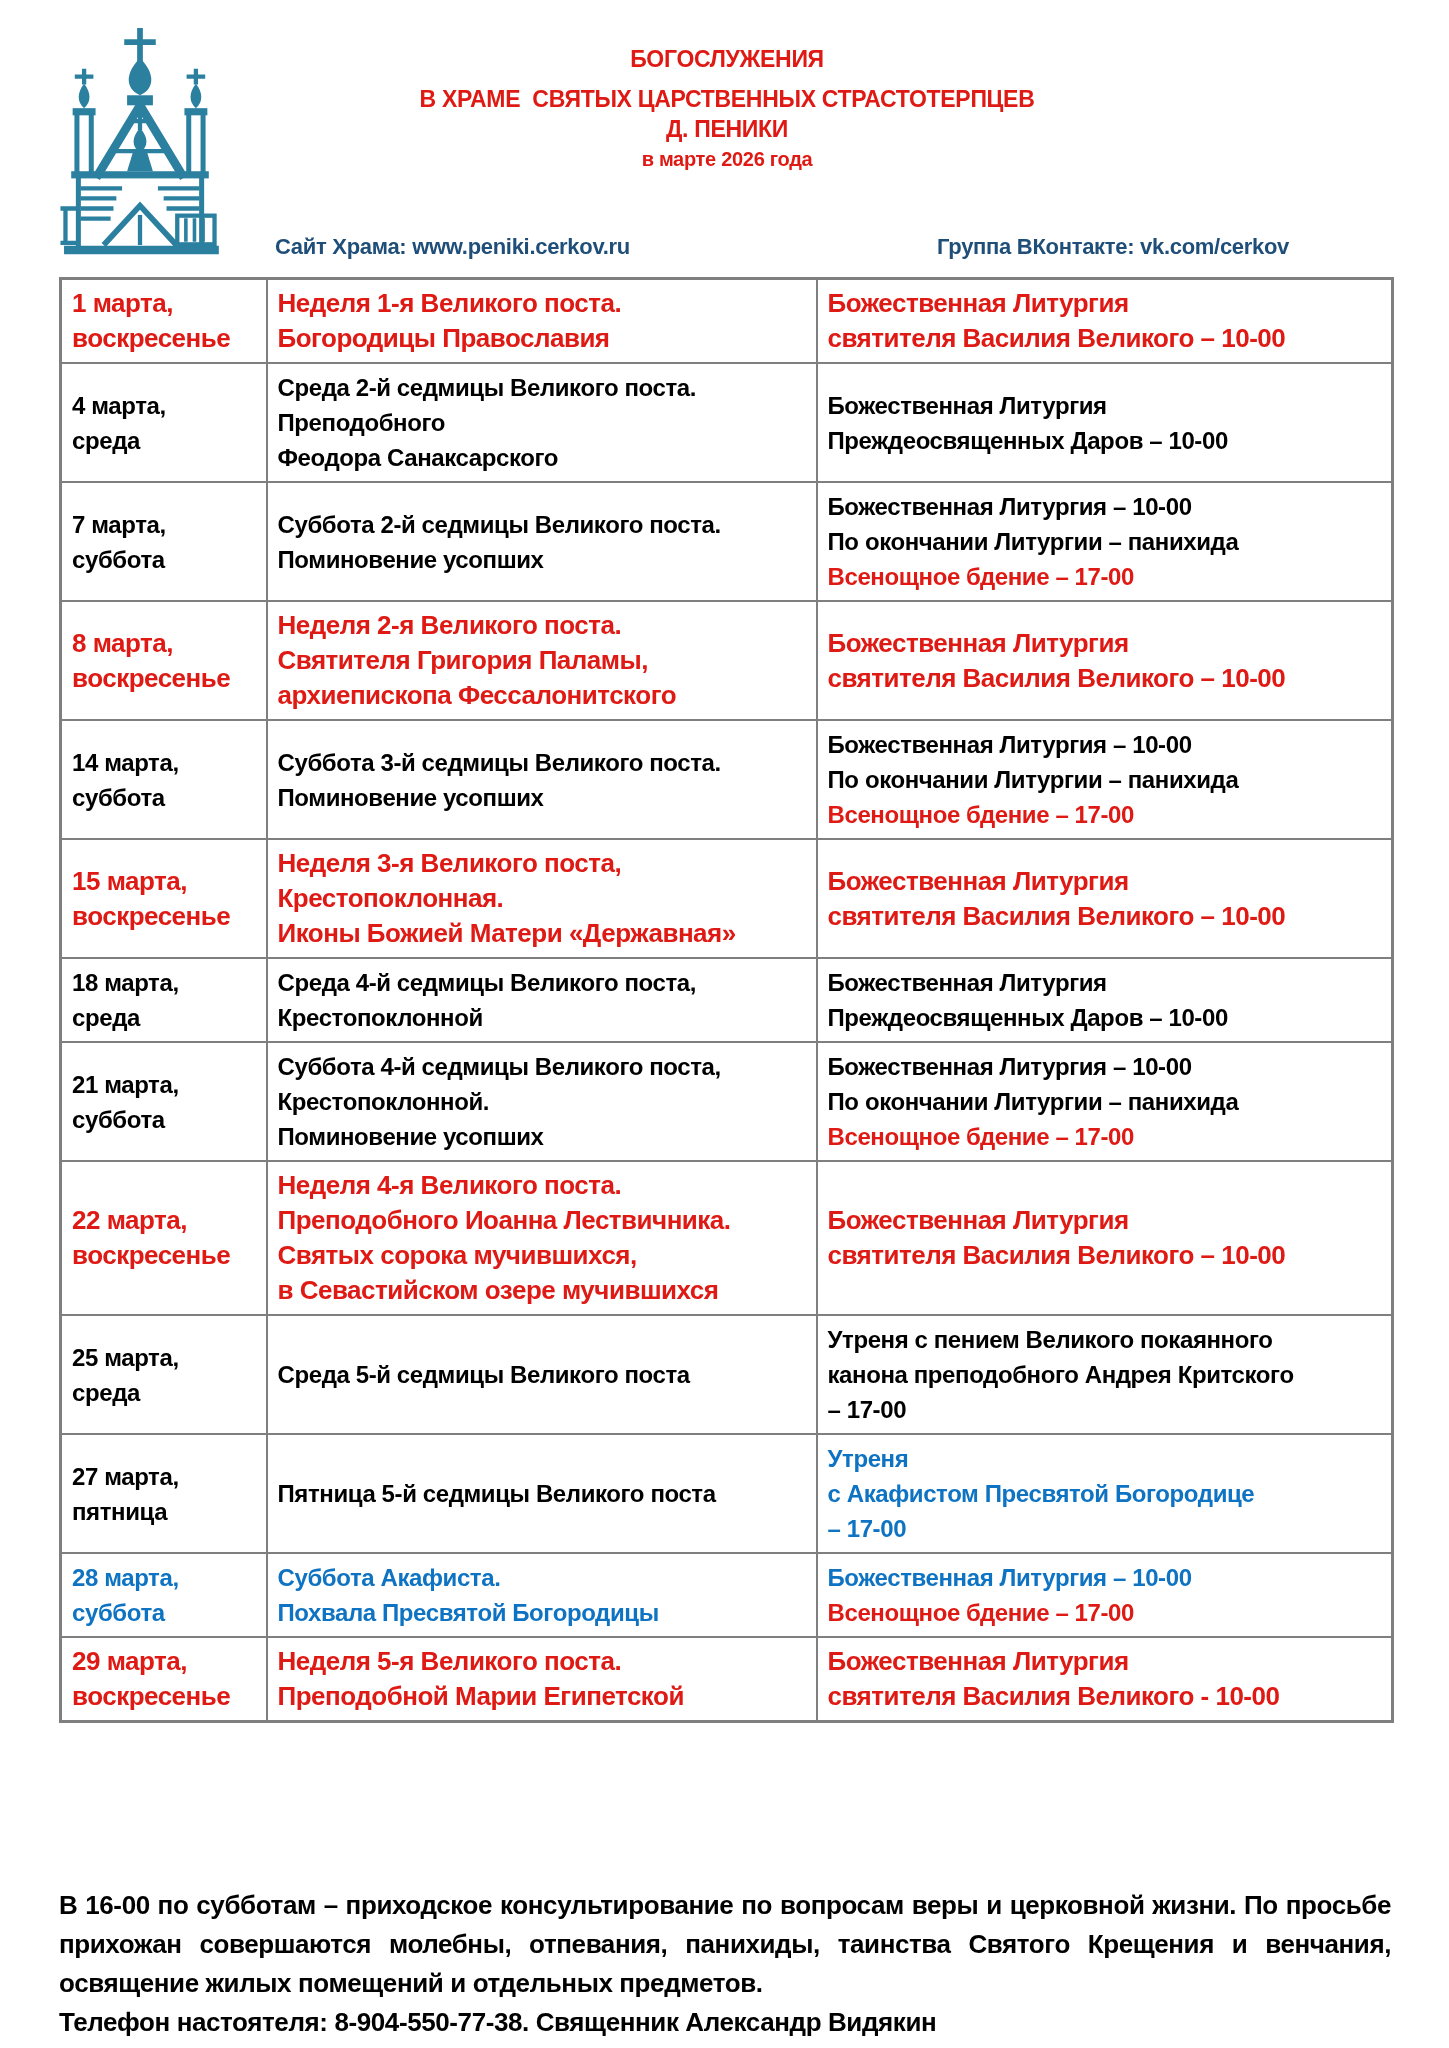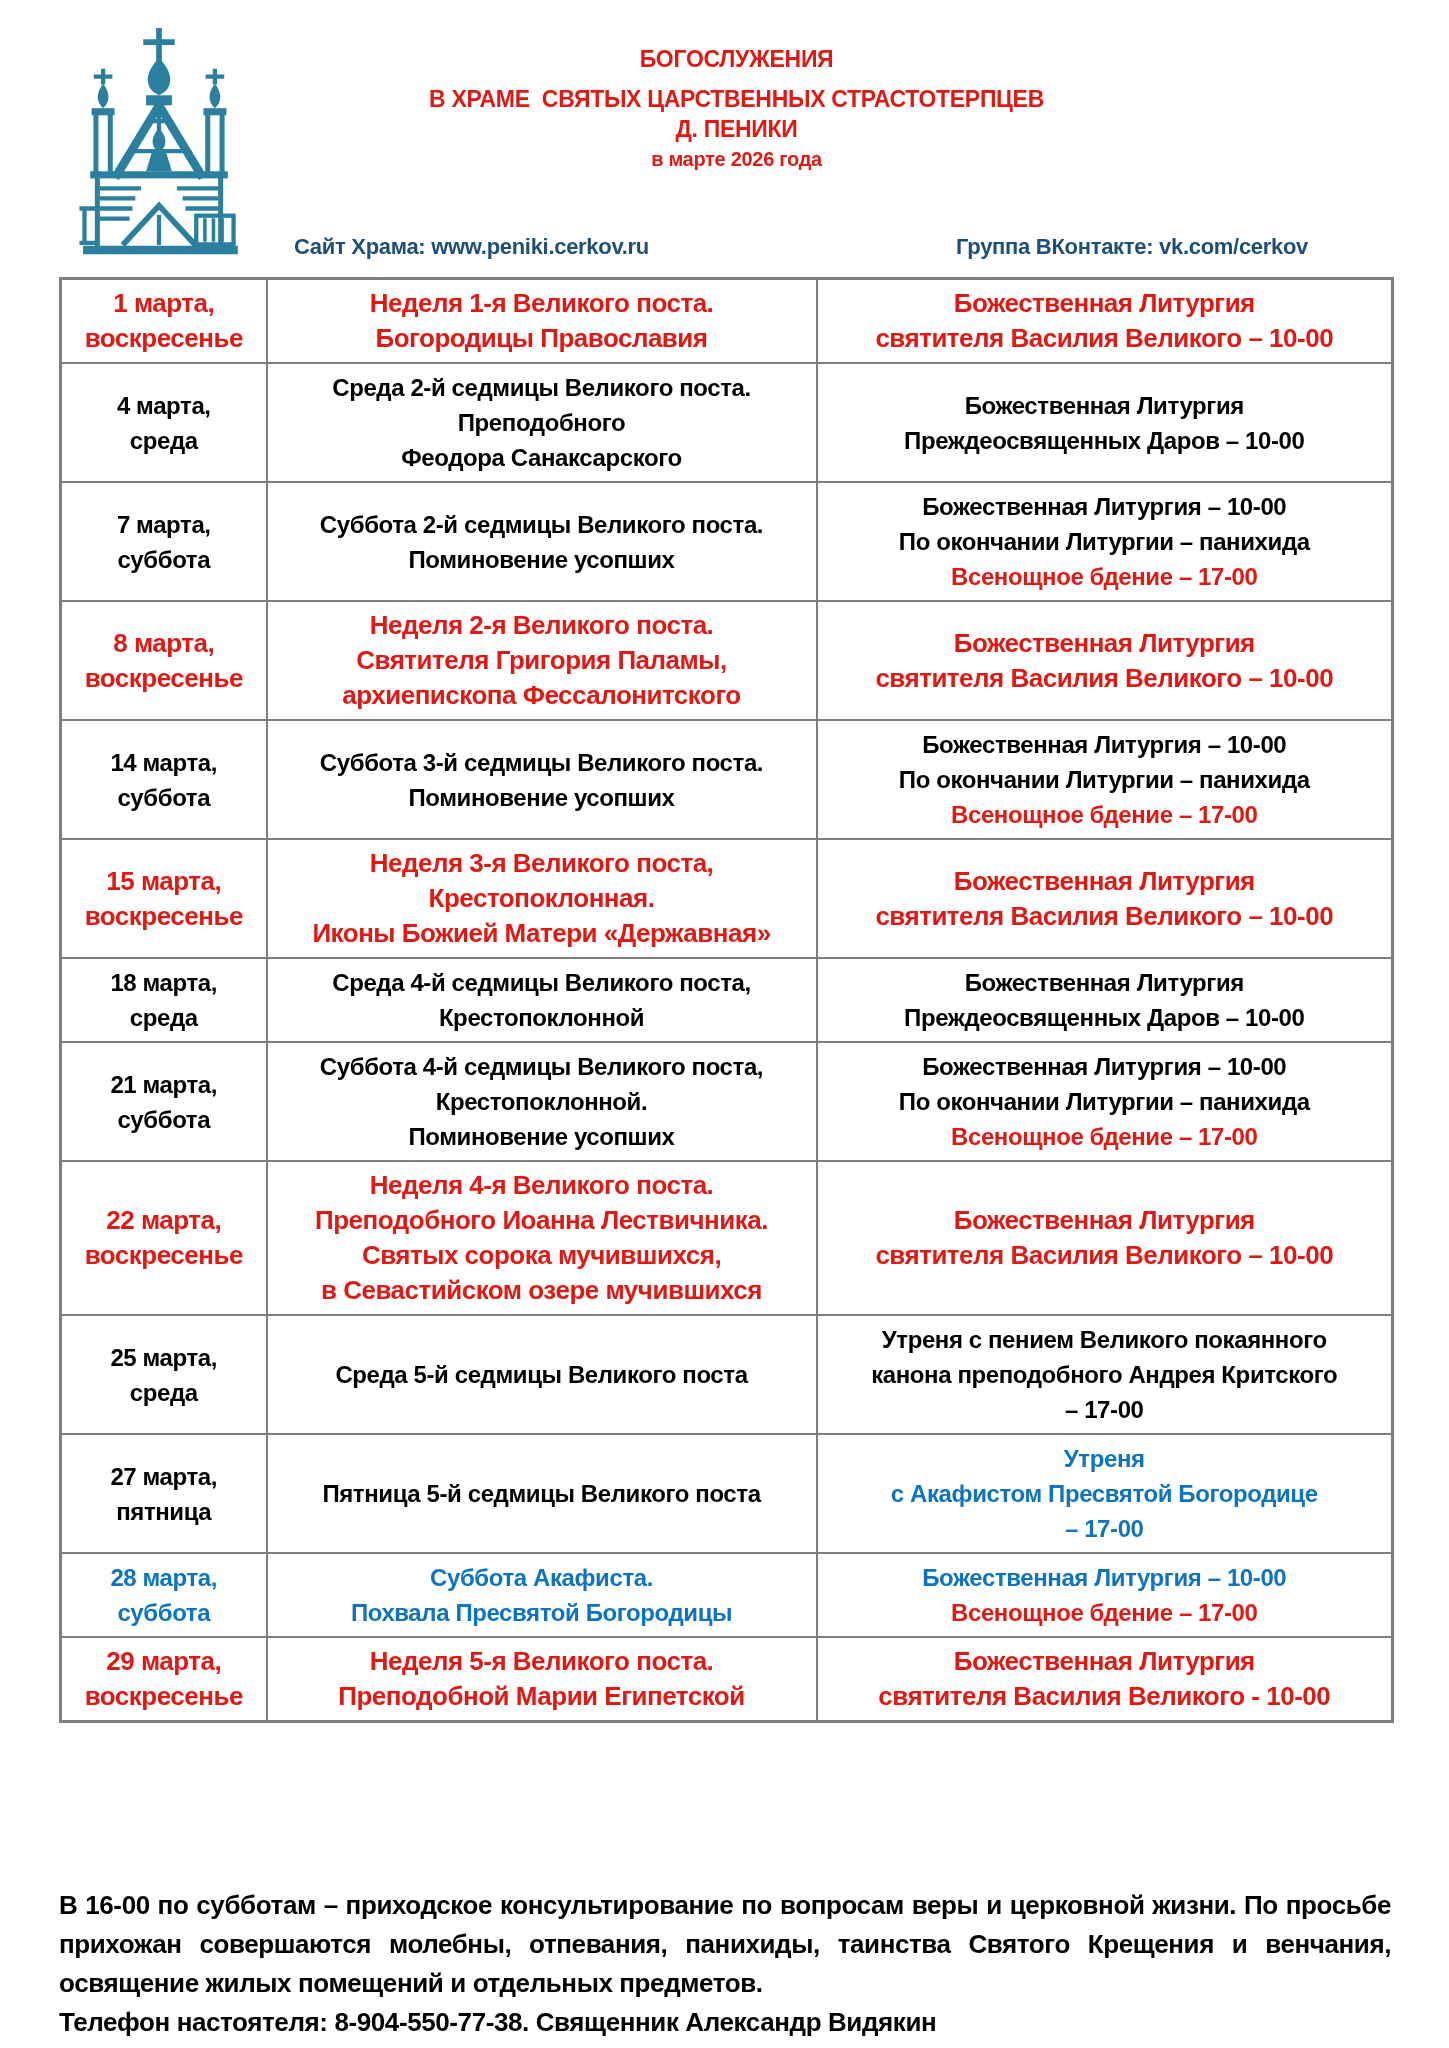--- a/index.html
+++ b/index.html
@@ -8,37 +8,37 @@
   }
   *{box-sizing:border-box;}
   html,body{margin:0;padding:0;}
   body{
     width:1449px;height:2048px;position:relative;overflow:hidden;
     background:#ffffff;
     font-family:"Liberation Sans","DejaVu Sans",sans-serif;
     font-weight:bold;color:var(--text);
   }
   
-  .header{position:relative;height:277px;margin-left:19px;}
+  .header{position:relative;height:277px;}
   .logo{position:absolute;left:54px;top:24px;}
   .titles{position:absolute;left:62px;right:57px;top:44px;text-align:center;color:var(--red);}
   .title-line{font-size:23px;line-height:30px;letter-spacing:-0.3px;white-space:pre;}
   .title-line.first{margin-bottom:10px;}
   .title-line.sub{font-size:20px;}
   .links{position:absolute;top:234px;left:0;width:100%;height:30px;
          font-size:22px;color:var(--navy);letter-spacing:-0.3px;}
   .site-link{position:absolute;left:275px;top:0;}
   .vk-link{position:absolute;left:937px;top:0;}
   
   .schedule{position:absolute;top:277px;left:59px;}
   table.grid{border-collapse:collapse;table-layout:fixed;width:1332px;
              border:3px solid var(--border);}
   table.grid td{
     border:2px solid var(--border);
-    padding:6px 10px;text-align:center;vertical-align:middle;
+    padding:6px 10px;vertical-align:middle;
   }
   col.c1{width:206px;} col.c2{width:550px;} col.c3{width:576px;}
   .line{font-size:24px;line-height:35px;letter-spacing:-0.4px;}
   tr.sunday .line{font-size:26px;letter-spacing:-0.5px;}
   .c-red{color:var(--red);} .c-black{color:var(--text);} .c-blue{color:var(--blue);}
   
   .footer{position:absolute;top:1886px;left:59px;width:1332px;}
   .footer p{margin:0;font-size:26px;line-height:39px;letter-spacing:-0.4px;}
   .footer .para{text-align:justify;}
 </style>

